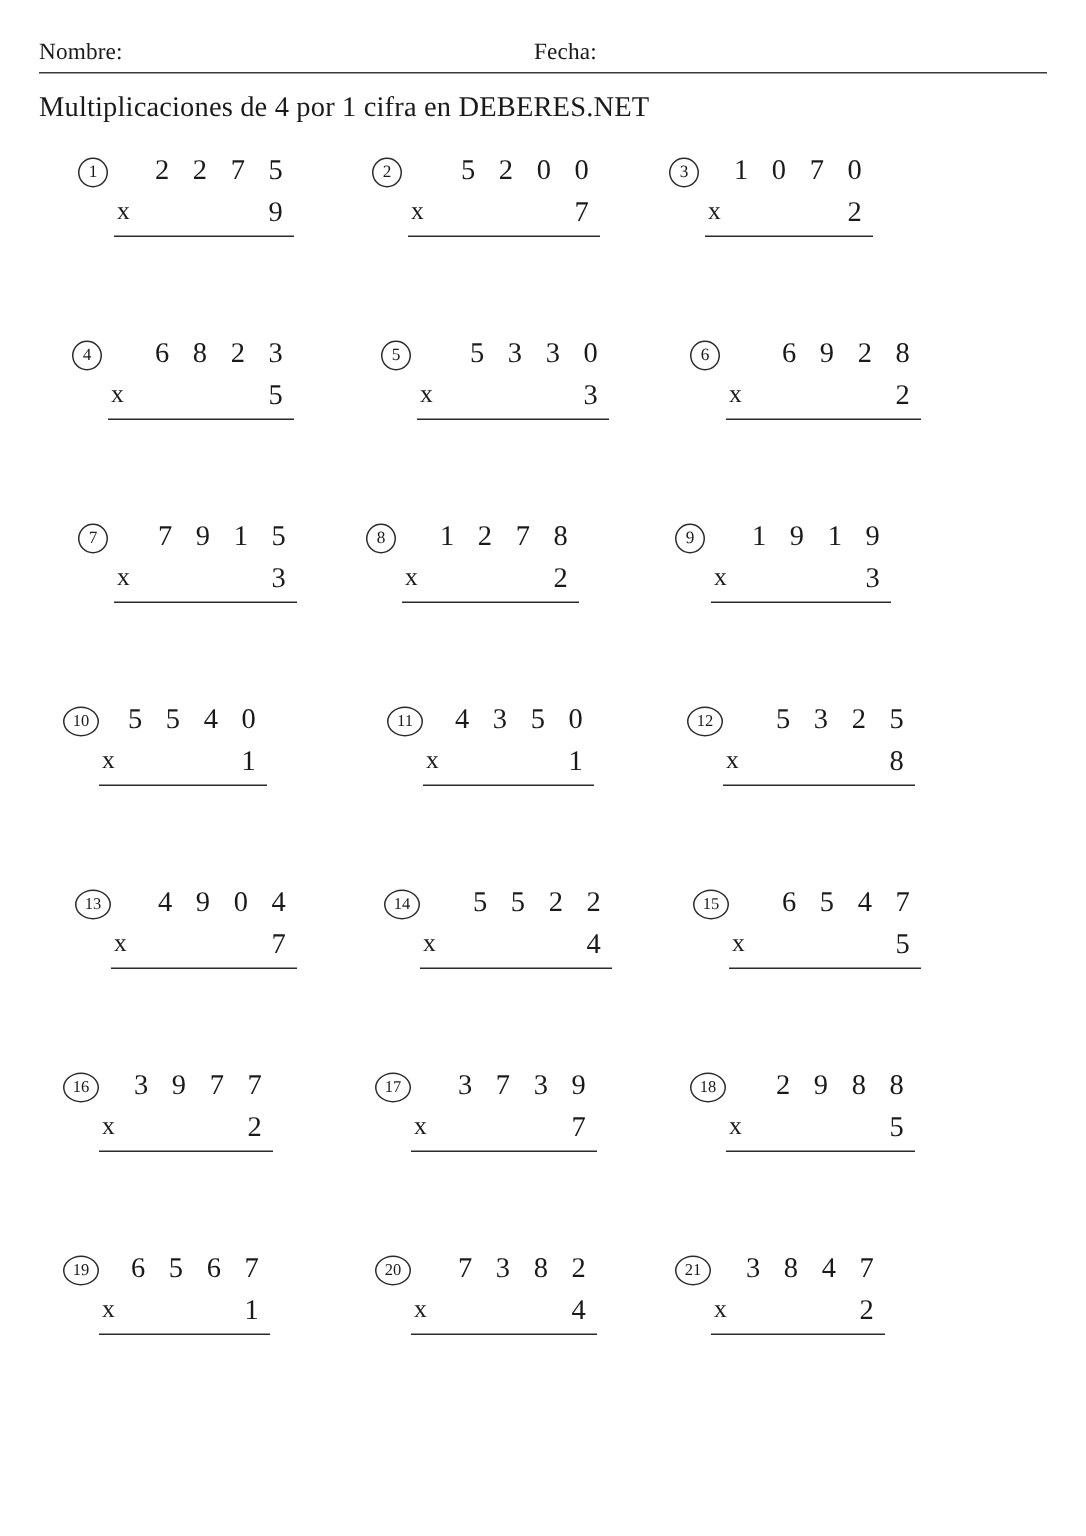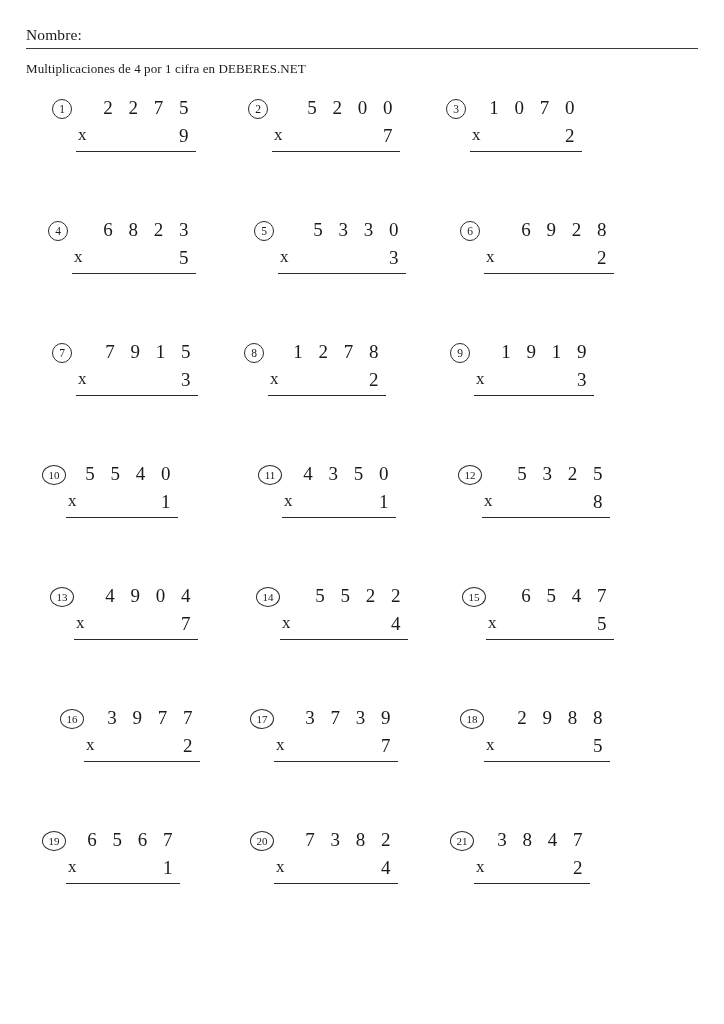--- a/index.html
+++ b/index.html
@@ -35,21 +35,21 @@
     width: 330px;
   }
   .header-date {
     width: 300px;
   }
   .header-rule {
     border-bottom: 1px solid #3a3a3a;
     margin: 4px 2px 0 2px;
   }
   .subtitle {
-    font-size: 13px;
+    font-size: 19px;
     margin: 12px 0 0 2px;
     letter-spacing: 0.1px;
   }
   
   .grid {
     margin-top: 18px;
   }
   .row {
     display: flex;
     height: 122px;
@@ -120,20 +120,21 @@
     display: inline-block;
   }
 </style>
 </head>
 <body>
 
 <div class="page">
 
   <div class="header-row">
     <div class="header-name">Nombre:</div>
+    <div class="header-date">Fecha:</div>
   </div>
   <div class="header-rule"></div>
 
   <div class="subtitle">Multiplicaciones de 4 por 1 cifra en DEBERES.NET</div>
 
   <div class="grid">
       <div class="row">
         <div class="cell c0"><div class="prob" style="margin-left: 10px;"><div class="num-badge">1</div><div class="stack" style="width: 120px;"><div class="operand">2 2 7 5</div><div class="opline">
                 <span class="opsign">x</span>
                 <span class="multiplier">9</span>
@@ -197,21 +198,21 @@
         <div class="cell c1"><div class="prob" style="margin-left: 12px;"><div class="num-badge wide">14</div><div class="stack" style="width: 128px;"><div class="operand">5 5 2 2</div><div class="opline">
                 <span class="opsign">x</span>
                 <span class="multiplier">4</span>
               </div></div></div></div>
         <div class="cell c2"><div class="prob" style="margin-left: 16px;"><div class="num-badge wide">15</div><div class="stack" style="width: 128px;"><div class="operand">6 5 4 7</div><div class="opline">
                 <span class="opsign">x</span>
                 <span class="multiplier">5</span>
               </div></div></div></div>
       </div>
       <div class="row">
-        <div class="cell c0"><div class="prob" style="margin-left: 18px;"><div class="num-badge wide">16</div><div class="stack" style="width: 116px;"><div class="operand">3 9 7 7</div><div class="opline">
+        <div class="cell c0"><div class="prob" style="margin-left: 0px;"><div class="num-badge wide">16</div><div class="stack" style="width: 116px;"><div class="operand">3 9 7 7</div><div class="opline">
                 <span class="opsign">x</span>
                 <span class="multiplier">2</span>
               </div></div></div></div>
         <div class="cell c1"><div class="prob" style="margin-left: 6px;"><div class="num-badge wide">17</div><div class="stack" style="width: 124px;"><div class="operand">3 7 3 9</div><div class="opline">
                 <span class="opsign">x</span>
                 <span class="multiplier">7</span>
               </div></div></div></div>
         <div class="cell c2"><div class="prob" style="margin-left: 14px;"><div class="num-badge wide">18</div><div class="stack" style="width: 126px;"><div class="operand">2 9 8 8</div><div class="opline">
                 <span class="opsign">x</span>
                 <span class="multiplier">5</span>

